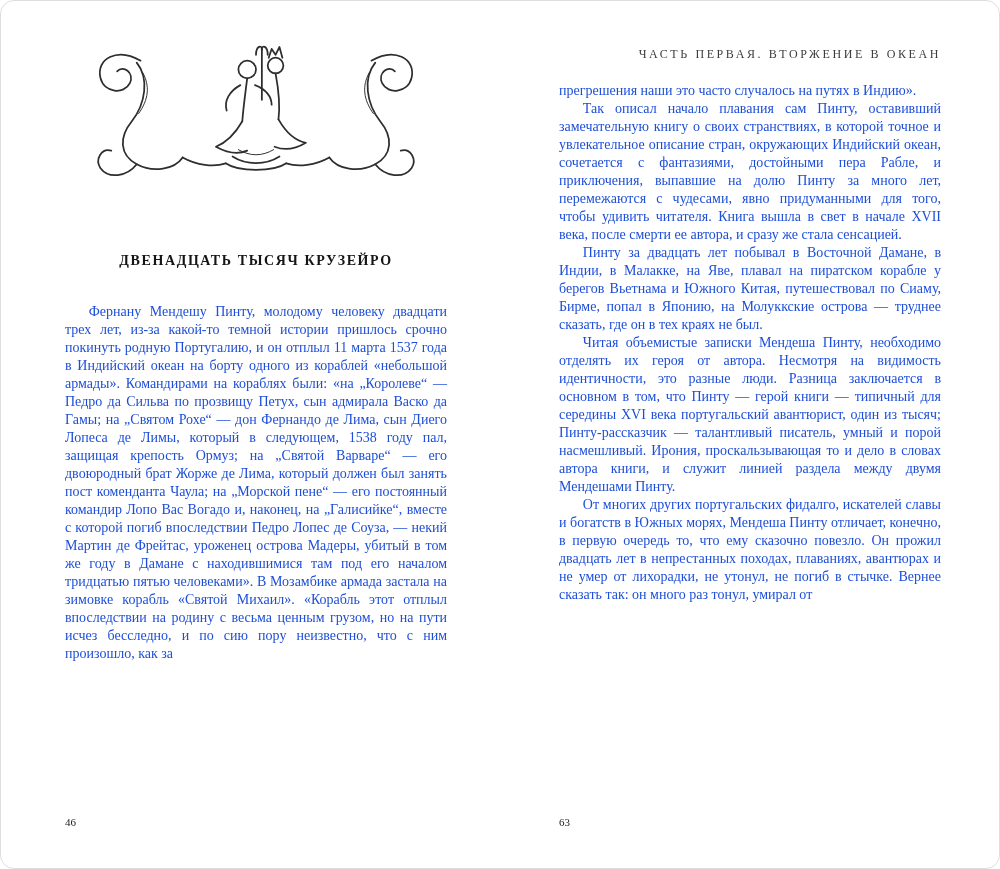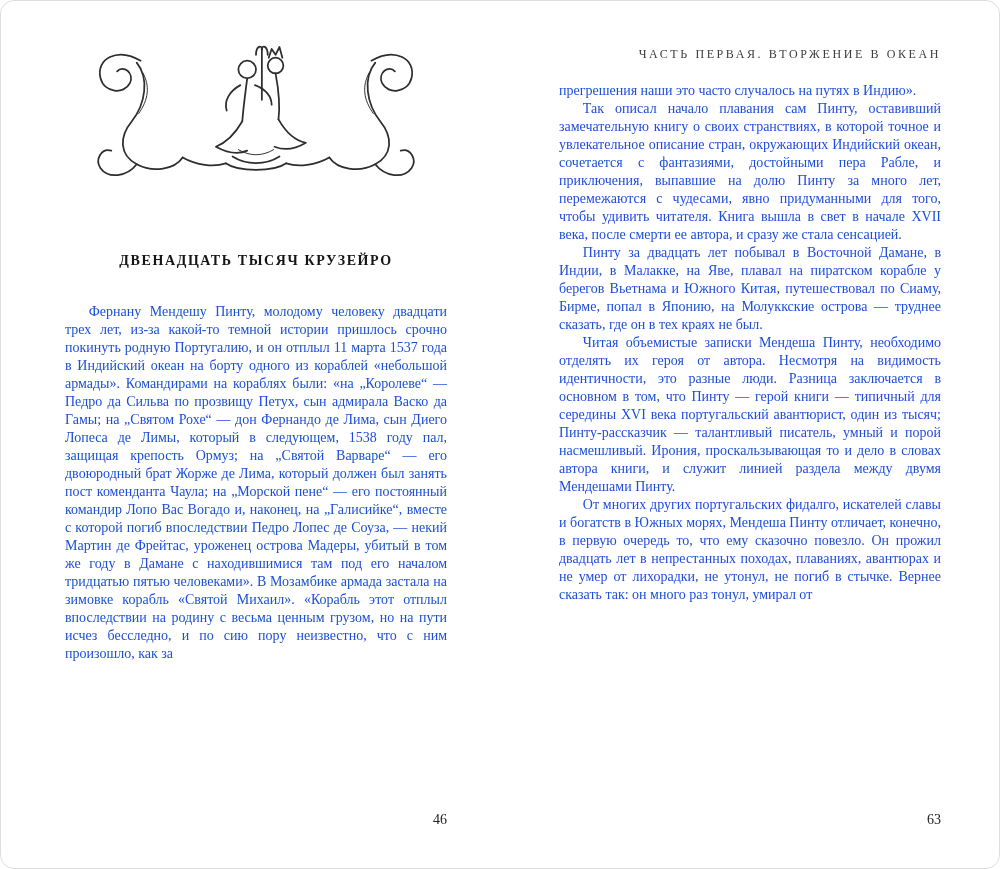--- a/index.html
+++ b/index.html
@@ -57,22 +57,22 @@
   }
   p.body.indent { text-indent:1.7em;font-family:Liberation Serif, serif; }
 
   .first-block { margin-top:34px; }
   .first-block-right { margin-top:20px; }
 
   .page-number {
     position:absolute;
     bottom:40px; left:0;
     width:100%;
-    text-align:right;
-    font-size:14px;
+    text-align:left;
+    font-size:11px;
     color:#222222;
   }
   
   .page-left  .page-number { left:64px; width:382px; }
   .page-right .page-number { left:58px; width:382px; }
 
   .ornament svg { display:block; }
 </style>
 </head>
 <body>

